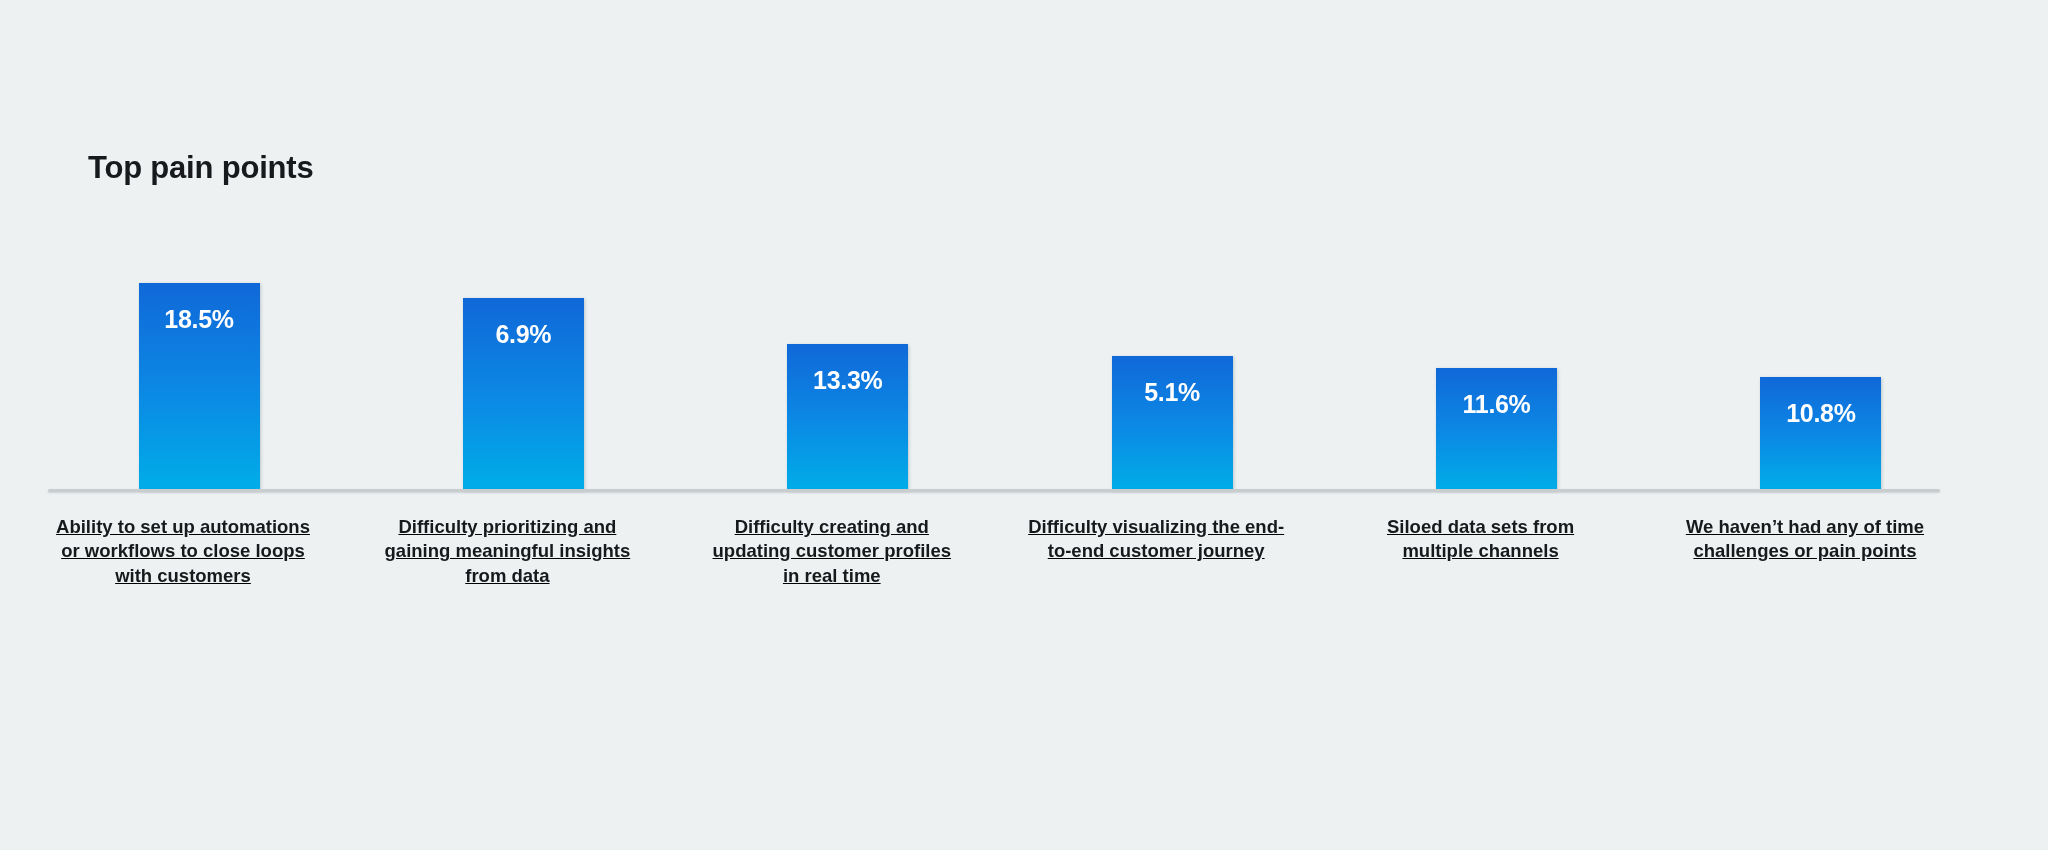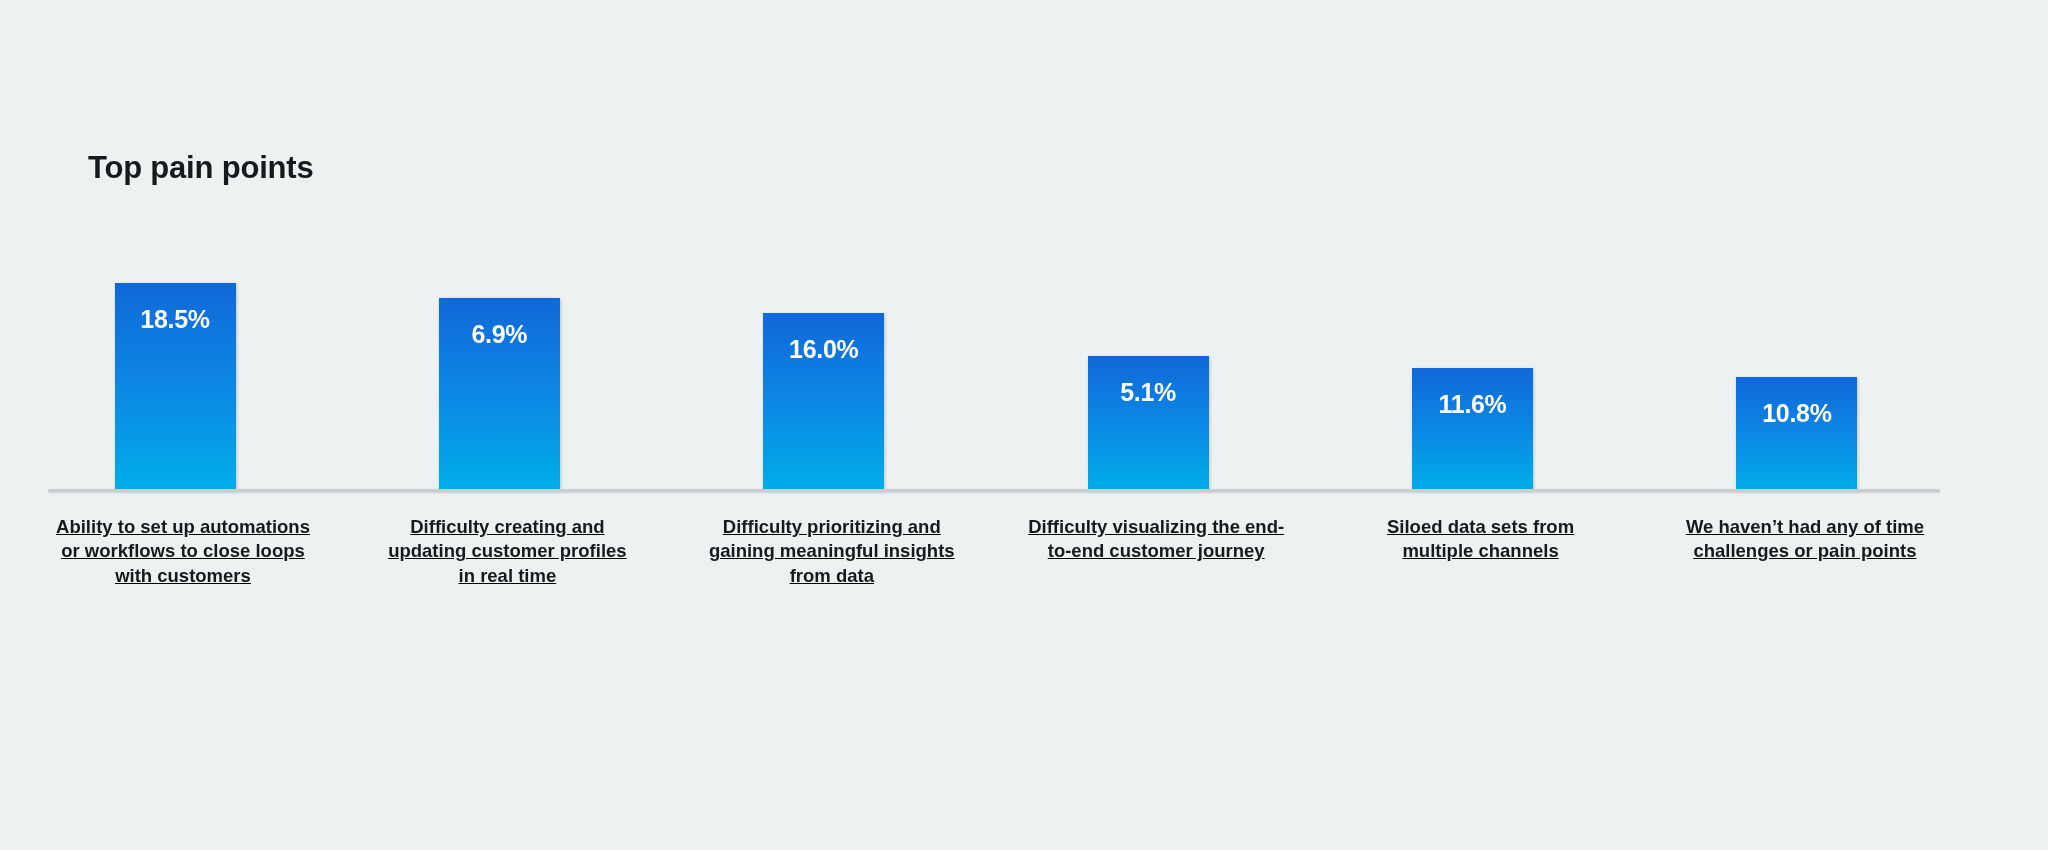--- a/index.html
+++ b/index.html
@@ -32,21 +32,21 @@
     left: 48px;
     top: 489px;
     width: 1892px;
     height: 3px;
     background: #c9cdce;
     border-radius: 2px;
     box-shadow: 0 1px 2px rgba(120,130,135,0.28);
   }
   .bars-row {
     position: absolute;
-    left: 40px;
+    left: 64px;
     top: 240px;
     width: 1892px;
     height: 250px;
     display: flex;
     align-items: flex-end;
     justify-content: space-between;
   }
   .bar-slot {
     width: 270px;
     height: 250px;
@@ -108,26 +108,26 @@
         <span class="bar-value">18.5%</span>
       </div>
     </div>
 
     <div class="bar-slot">
       <div class="bar" style="height:192px">
         <span class="bar-value">6.9%</span>
       </div>
     </div>
 
+
     <div class="bar-slot">
-      <div class="bar" style="height:177px">
-        <span class="bar-value">16.0%</span>
+      <div class="bar" style="height:146px">
+        <span class="bar-value">13.3%</span>
       </div>
     </div>
-
 
     <div class="bar-slot">
       <div class="bar" style="height:134px">
         <span class="bar-value">5.1%</span>
       </div>
     </div>
 
     <div class="bar-slot">
       <div class="bar" style="height:122px">
         <span class="bar-value">11.6%</span>
@@ -139,20 +139,20 @@
         <span class="bar-value">10.8%</span>
       </div>
     </div>
 
   </div>
 
   <div class="baseline"></div>
 
   <div class="labels-row">
     <div class="label-slot">Ability to set up automations or workflows to close loops with customers</div>
+    <div class="label-slot">Difficulty prioritizing and gaining meaningful insights from data</div>
     <div class="label-slot">Difficulty creating and updating customer profiles in real time</div>
-    <div class="label-slot">Difficulty prioritizing and gaining meaningful insights from data</div>
     <div class="label-slot">Difficulty visualizing the end-to-end customer journey</div>
     <div class="label-slot">Siloed data sets from multiple channels</div>
     <div class="label-slot">We haven’t had any of time challenges or pain points</div>
   </div>
 
 </div>
 
 </body></html>

